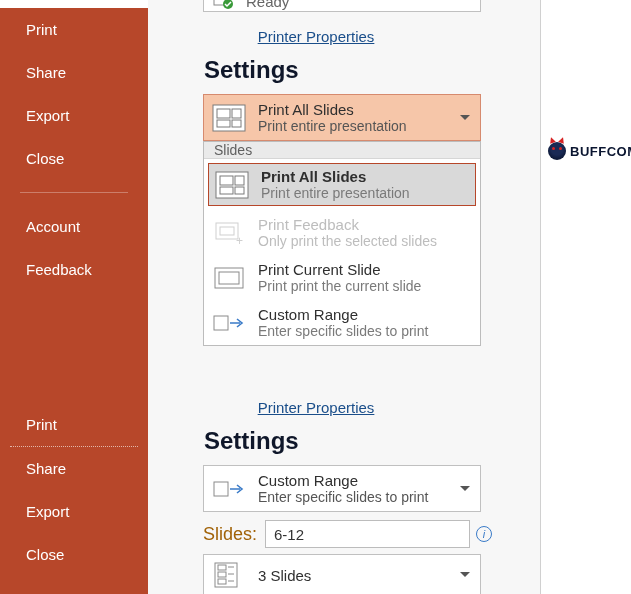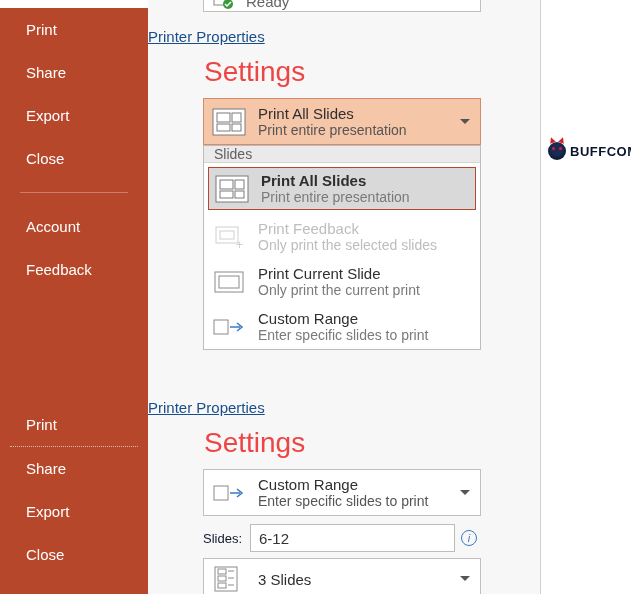--- a/index.html
+++ b/index.html
@@ -9,38 +9,38 @@
   .sb-bot { position:absolute; top:395px; height:199px; }
   .sidebar .sb-item { padding:13px 26px; font-size:15px; cursor:pointer; }
   .sidebar .divider { border-top:1px solid rgba(255,255,255,0.3); margin:12px 20px; }
   .sidebar .dotdiv { border-top:1px dotted rgba(255,255,255,0.6); margin:0 10px; }
   .main { position:absolute; left:148px; top:0; width:393px; background:#f7f7f7; border-right:1px solid #d0d0d0; }
   .main1 { height:395px; }
   .main2 { top:395px; height:199px; }
   .status-box { margin:0 auto; width:278px; border:1px solid #c0c0c0; background:#fff; display:flex; align-items:center; height:22px; position:relative; top:-10px; margin-left:55px;}
   .status-box .ic { margin-left:8px; position:relative;}
   .status-box .txt { margin-left:12px; color:#666; font-size:15px; }
-  .pp-link { text-align:left; margin:6px 56px 10px 0; }
+  .pp-link { text-align:center; margin:6px 56px 10px 0; }
   .pp-link a { color:#1a4e8a; text-decoration:underline; font-size:15px; cursor:pointer;}
-  .settings-h { color:#ef4444; font-size:28px; font-weight:400; margin:10px 0 10px 56px; }
+  .settings-h { color:#0f172a; font-size:24px; font-weight:700; margin:10px 0 10px 56px; }
   .dd-sel { width:278px; margin-left:55px; border:1px solid #d68a6e; background:#f6c6a9; display:flex; align-items:center; padding:6px 8px; position:relative; cursor:pointer;}
   .dd-sel .chev { position:absolute; right:10px; top:50%; transform:translateY(-50%); }
   .dd-panel { width:278px; margin-left:55px; border:1px solid #bcbcbc; background:#fff; }
   .dd-label { background:#eaeaea; padding:0 10px; color:#5f5f5f; font-size:14px; border-bottom:1px solid #d6d6d6;}
   .dd-opt { display:flex; align-items:center; padding:6px 8px; cursor:pointer; }
   .dd-opt.sel { background:#d9d9d9; border:1px solid #b7472a; margin:4px; padding:4px 6px;}
   .dd-opt .tcol { margin-left:12px; }
   .dd-opt .t1 { font-size:15px; color:#2f2f2f; }
   .dd-opt.sel .t1 { font-weight:600; }
   .dd-opt .t2 { font-size:14px; color:#7a7a7a; }
   .dd-opt.dis .t1, .dd-opt.dis .t2 { color:#bdbdbd; }
   .dd-sel2 { width:278px; margin-left:55px; border:1px solid #c0c0c0; background:#fff; display:flex; align-items:center; padding:6px 8px; position:relative; cursor:pointer; margin-top:6px;}
   .dd-sel2 .chev { position:absolute; right:10px; top:50%; transform:translateY(-50%); }
   .row-slides { display:flex; align-items:center; margin:8px 0 0 55px; width:290px; }
-  .row-slides label { font-size:13px; color:#0f172a; margin-right:8px;}
+  .row-slides label { font-size:18px; color:#a16207; margin-right:8px;}
   .row-slides input { width:205px; border:1px solid #bcbcbc; height:28px; padding:0 8px; font-size:15px; color:#333;}
   .info-i { margin-left:6px; color:#3a7bc8; border:1px solid #3a7bc8; border-radius:50%; width:16px; height:16px; display:inline-flex; align-items:center; justify-content:center; font-size:11px; font-style:italic;}
   .tcol-dd { margin-left:12px; }
   .tcol-dd .t1 { font-size:15px; color:#2f2f2f; }
   .tcol-dd .t2 { font-size:14px; color:#555; }
   .logo { position:absolute; left:548px; top:142px; display:flex; align-items:center; }
   .logo .face { width:18px; height:18px; border-radius:50%; background:radial-gradient(circle at 50% 40%,#1a2a55 40%,#0a1530 80%); position:relative; margin-right:4px;}
   .logo .face::before,.logo .face::after{content:"";position:absolute;width:3px;height:3px;background:#d62424;border-radius:50%;top:5px;}
   .logo .face::before{left:4px;} .logo .face::after{right:4px;}
   .logo .horn1,.logo .horn2{position:absolute;width:0;height:0;border-left:3px solid transparent;border-right:3px solid transparent;border-bottom:6px solid #d62424;top:-5px;}
@@ -140,21 +140,21 @@
 
     <div class="dd-opt">
       <span>
         <svg width="34" height="28">
             <rect x="3" y="4" width="28" height="20" fill="#fff" stroke="#8a8a8a"></rect>
             <rect x="7" y="8" width="20" height="12" fill="none" stroke="#8a8a8a"></rect>
           </svg>
       </span>
       <span class="tcol">
         <div class="t1">Print Current Slide</div>
-        <div class="t2">Only print the current print</div>
+        <div class="t2">Print print the current slide</div>
       </span>
     </div>
 
     <div class="dd-opt">
       <span>
         <svg width="34" height="20">
             <rect x="2" y="3" width="14" height="14" fill="#fff" stroke="#8a8a8a"></rect>
             <path d="M18 10 L28 10 M25 6 L30 10 L25 14" stroke="#3a7bc8" stroke-width="1.6" fill="none"></path>
           </svg>
       </span>

